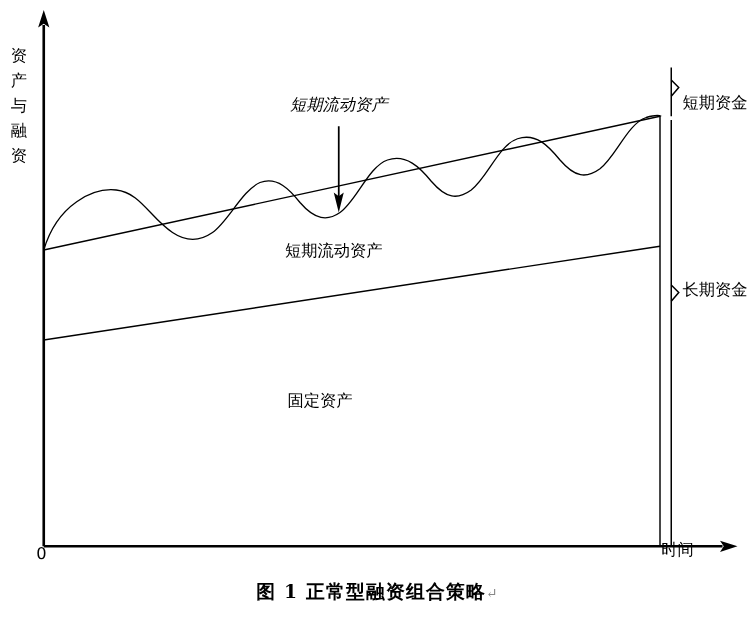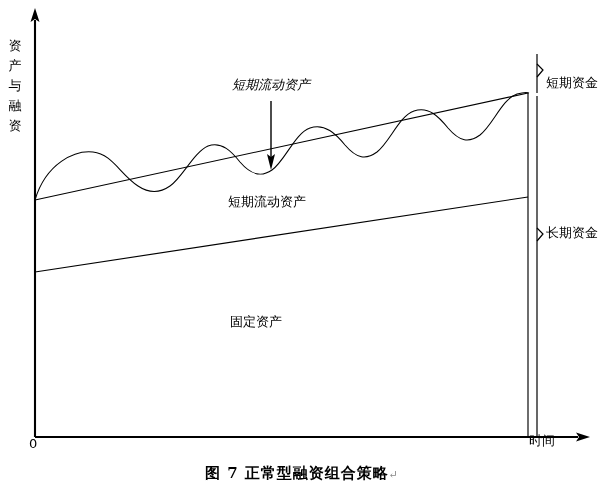--- a/index.html
+++ b/index.html
@@ -190,16 +190,16 @@
 
   <div class="lbl" id="label-long-term-assets">短期流动资产</div>
 
   <div class="lbl" id="label-fixed-assets">固定资产</div>
 
   <div class="lbl" id="label-short-term-funds">短期资金</div>
 
   <div class="lbl" id="label-long-term-funds">长期资金</div>
 
   <div id="figure-caption">
-    <span>图 7 正常型融资组合策略</span><span class="pilcrow">↵</span>
+    <span>图 1 正常型融资组合策略</span><span class="pilcrow">↵</span>
   </div>
 
 </div>
 
 </body></html>

